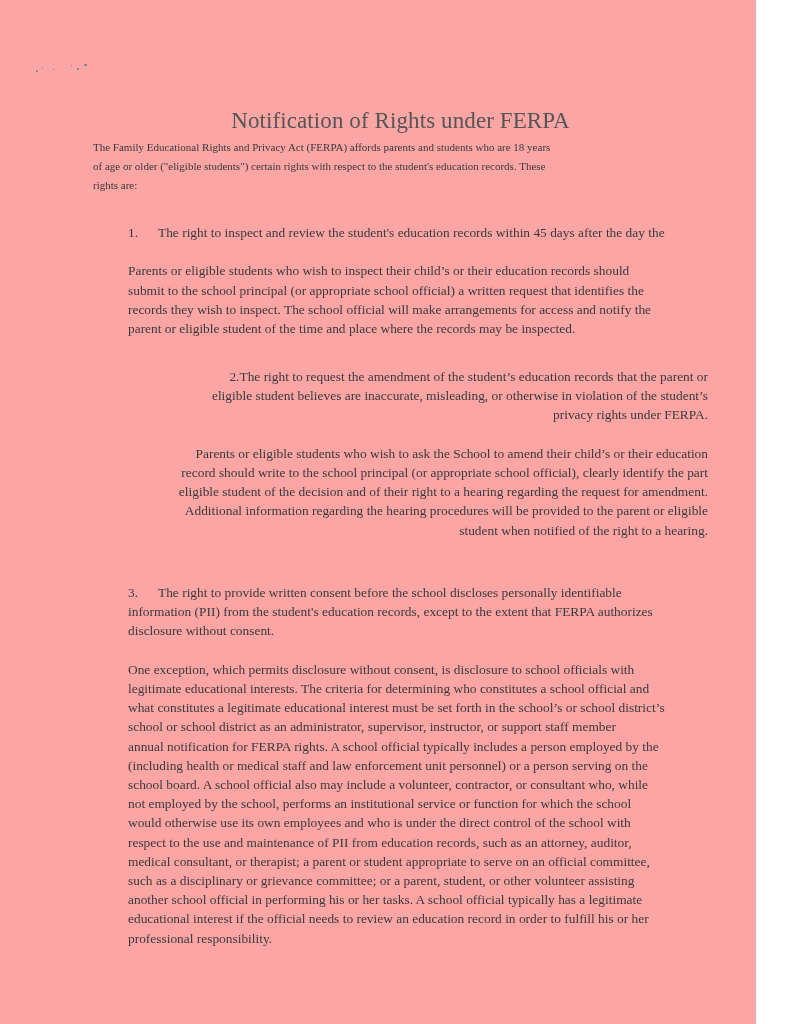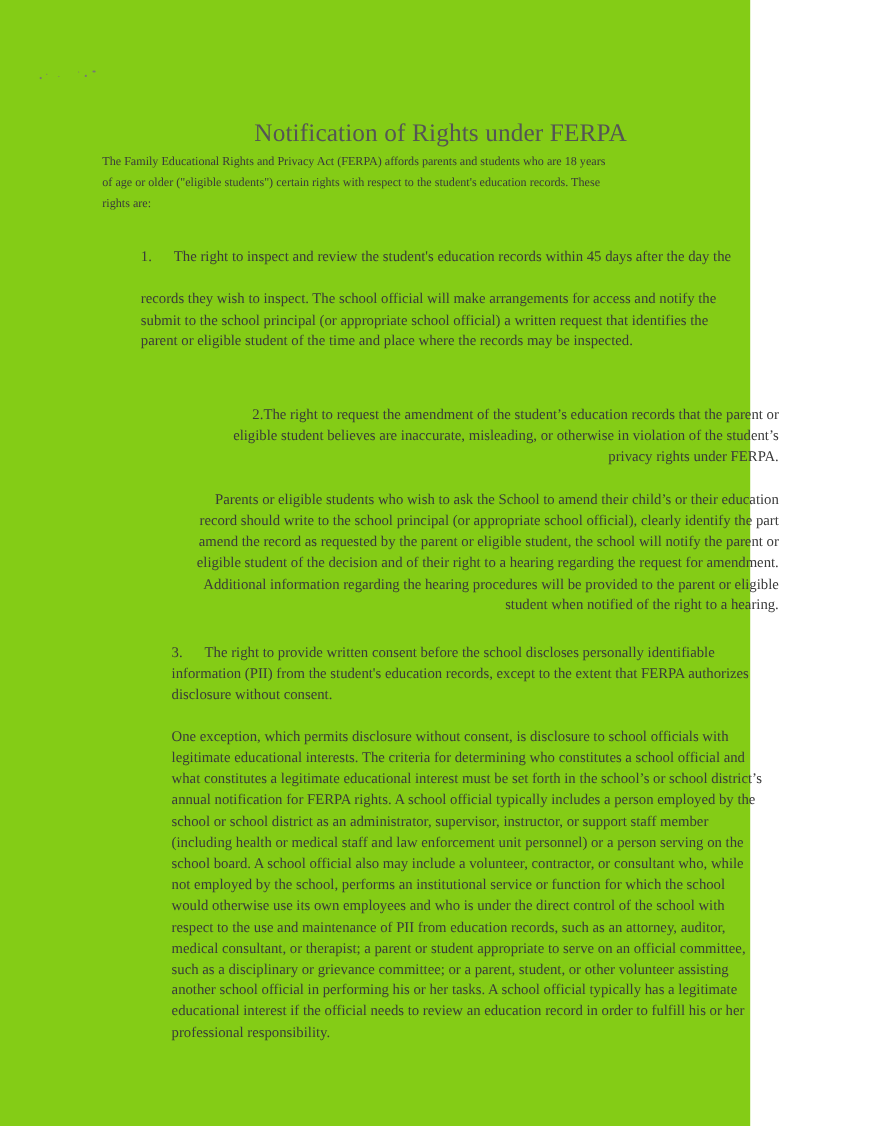--- a/index.html
+++ b/index.html
@@ -11,23 +11,23 @@
       width: 801px;
       height: 1024px;
       position: relative;
       overflow: hidden;
       font-family: "Liberation Serif", "DejaVu Serif", serif;
       color: #3a3a3a;
     }
     .page {
       position: absolute;
       left: 0; top: 0;
-      width: 682px;
+      width: 756px;
       height: 1024px;
-      background: #84cc16;
+      background: #fca5a5;
     }
     .specks {
       position: absolute;
       left: 30px;
       top: 58px;
       width: 70px;
       height: 20px;
     }
     .speck {
       position: absolute;
@@ -92,54 +92,54 @@
     <span class="line">The Family Educational Rights and Privacy Act (FERPA) affords parents and students who are 18 years</span>
     <span class="line">of age or older ("eligible students") certain rights with respect to the student's education records.  These</span>
     <span class="line">rights are:</span>
   </div>
 
   <div class="body-block" style="top:223px;">
     <div class="para">
       <span class="line"><span class="num">1.</span><span>The right to inspect and review the student's education records within 45 days after the day the</span></span>
     </div>
     <div class="para">
+      <span class="line">Parents or eligible students who wish to inspect their child’s or their education records should</span>
+      <span class="line">submit to the school principal (or appropriate school official) a written request that identifies the</span>
       <span class="line">records they wish to inspect.  The school official will make arrangements for access and notify the</span>
-      <span class="line">submit to the school principal (or appropriate school official) a written request that identifies the</span>
       <span class="line">parent or eligible student of the time and place where the records may be inspected.</span>
     </div>
   </div>
 
   <div class="body-block" style="top:367px;text-align:right;">
     <div class="para">
       <span class="line"><span class="num">2.</span><span>The right to request the amendment of the student’s education records that the parent or</span></span>
       <span class="line">eligible student believes are inaccurate, misleading, or otherwise in violation of the student’s</span>
       <span class="line">privacy rights under FERPA.</span>
     </div>
     <div class="para">
       <span class="line">Parents or eligible students who wish to ask the School to amend their child’s or their education</span>
       <span class="line">record should write to the school principal (or appropriate school official), clearly identify the part</span>
-      <span class="line">amend the record as requested by the parent or eligible student, the school will notify the parent or</span>
       <span class="line">eligible student of the decision and of their right to a hearing regarding the request for amendment.</span>
       <span class="line">Additional information regarding the hearing procedures will be provided to the parent or eligible</span>
       <span class="line">student when notified of the right to a hearing.</span>
     </div>
   </div>
 
-  <div class="body-block" style="top:583px;margin-left:28px;">
+  <div class="body-block" style="top:583px;">
     <div class="para">
       <span class="line"><span class="num">3.</span><span>The right to provide written consent before the school discloses personally identifiable</span></span>
       <span class="line">information (PII) from the student's education records, except to the extent that FERPA authorizes</span>
       <span class="line">disclosure without consent.</span>
     </div>
     <div class="para">
       <span class="line">One exception, which permits disclosure without consent, is disclosure to school officials with</span>
       <span class="line">legitimate educational interests.  The criteria for determining who constitutes a school official and</span>
       <span class="line">what constitutes a legitimate educational interest must be set forth in the school’s or school district’s</span>
+      <span class="line">school or school district as an administrator, supervisor, instructor, or support staff member</span>
       <span class="line">annual notification for FERPA rights.  A school official typically includes a person employed by the</span>
-      <span class="line">school or school district as an administrator, supervisor, instructor, or support staff member</span>
       <span class="line">(including health or medical staff and law enforcement unit personnel) or a person serving on the</span>
       <span class="line">school board.  A school official also may include a volunteer,  contractor, or consultant who, while</span>
       <span class="line">not employed by the school, performs an institutional service or function for which the school</span>
       <span class="line">would otherwise use its own employees and who is under the direct control of the school with</span>
       <span class="line">respect to the use and maintenance of PII from education records, such as an attorney, auditor,</span>
       <span class="line">medical consultant, or therapist; a parent or student appropriate to serve on an official committee,</span>
       <span class="line">such as a disciplinary or grievance committee; or a parent, student, or other volunteer assisting</span>
       <span class="line">another school official in performing his or her tasks.  A school official typically has a legitimate</span>
       <span class="line">educational interest if the official needs to review an education record in order to fulfill his or her</span>
       <span class="line">professional responsibility.</span>

